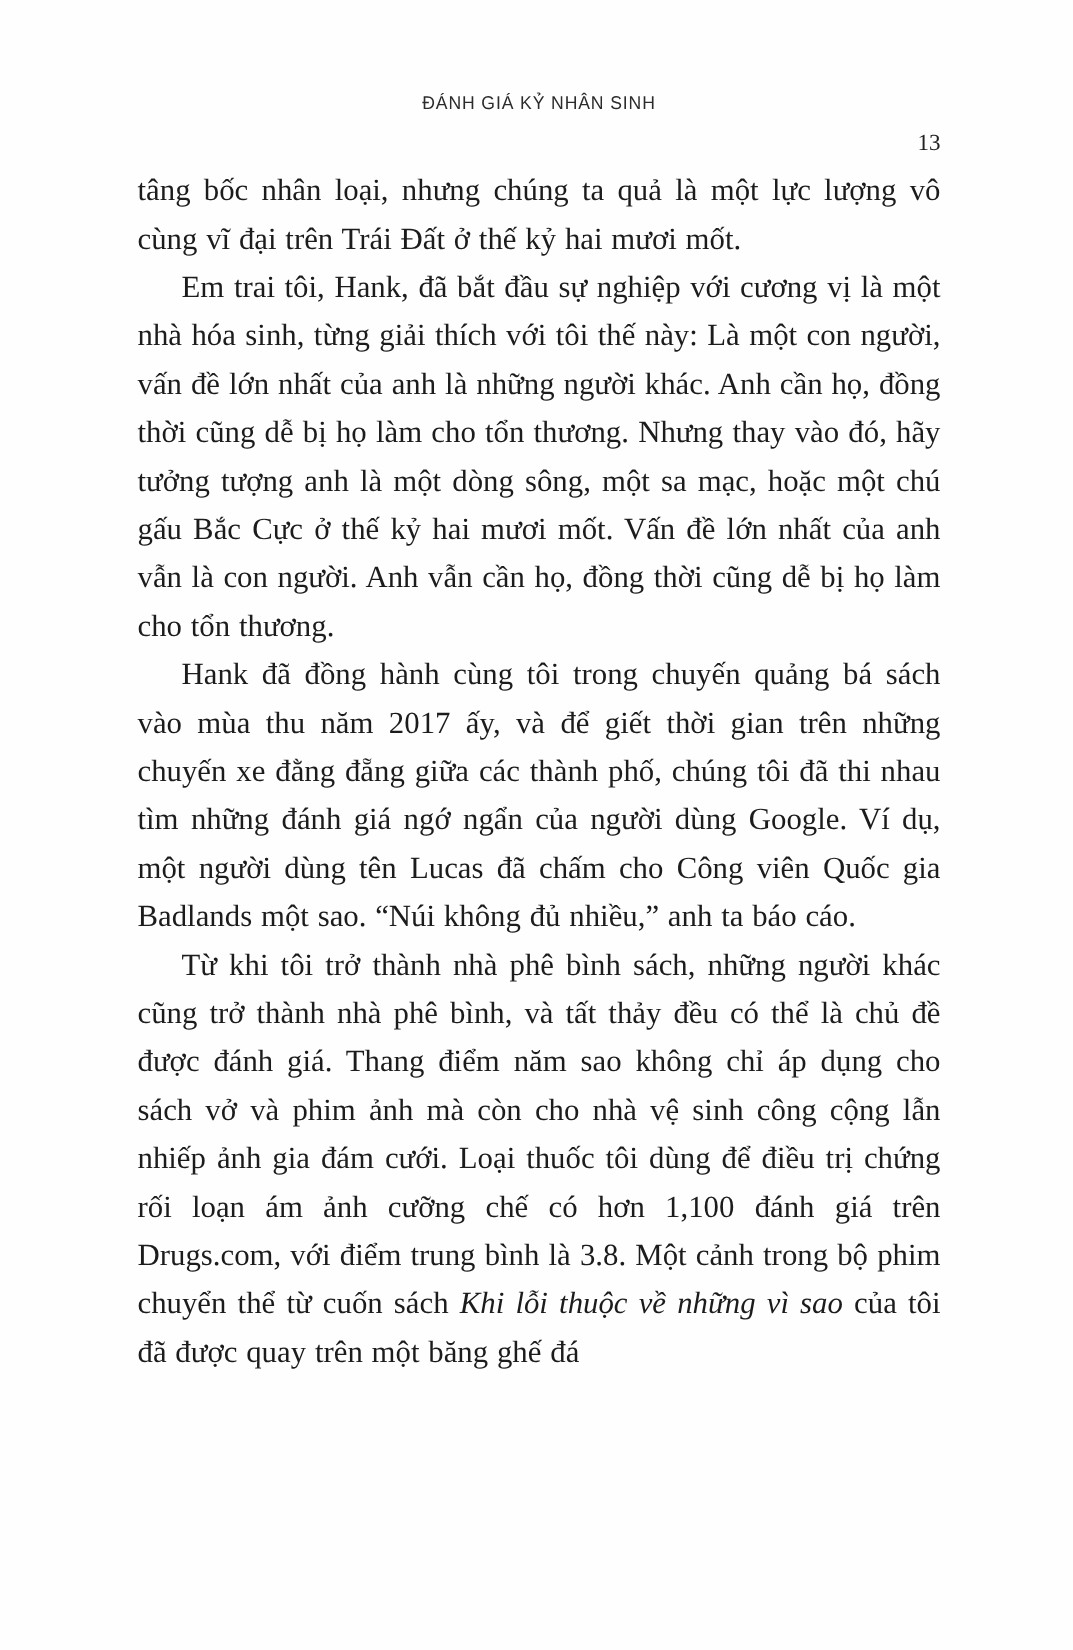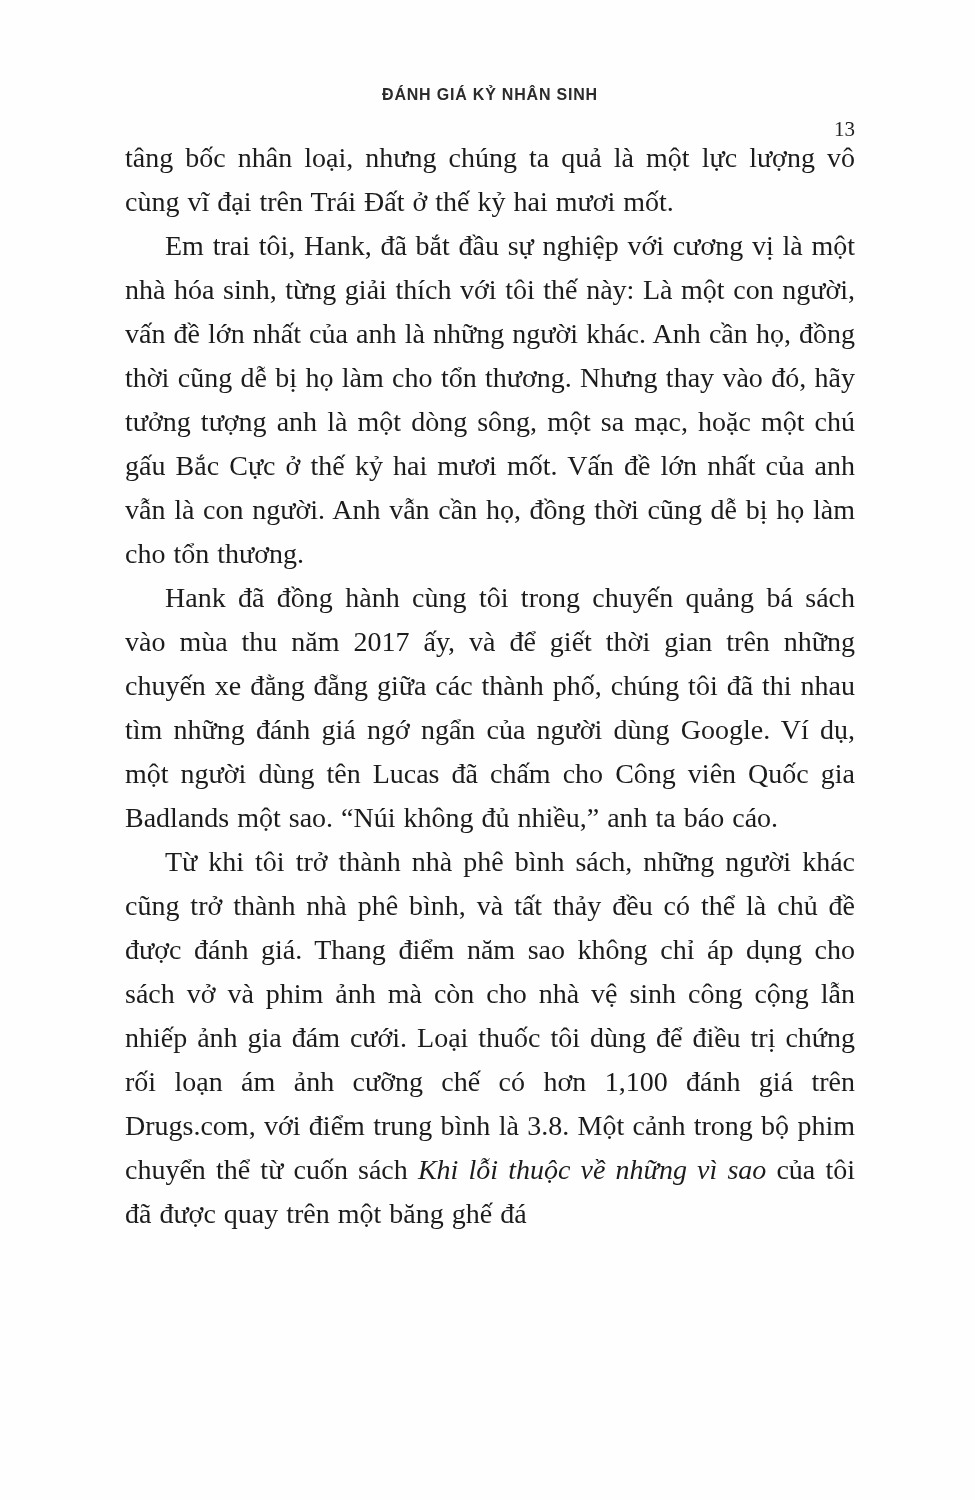--- a/index.html
+++ b/index.html
@@ -26,38 +26,38 @@
     left: 125px;
     width: 730px;
     height: 24px;
   }
   .head-title {
     position: absolute;
     left: 0;
     right: 0;
     text-align: center;
     font-family: "Liberation Sans", sans-serif;
-    font-weight: 700;
+    font-weight: 400;
     font-size: 16px;
     letter-spacing: 0.8px;
     color: #2b2b2b;
     transform: scaleY(1.05);
   }
   .page-number {
     position: absolute;
     right: 0;
     top: -1px;
     font-family: "Liberation Serif", serif;
     font-size: 21px;
     color: #222;
     margin-top: 32px;
   }
   .body-text {
     position: absolute;
-    top: 136px;
+    top: 152px;
     left: 125px;
     width: 730px;
     font-family: Liberation Serif, serif;
   }
   .para {
     margin: 0;
     font-size: 28px;
     line-height: 44px;
     text-align: justify;
     text-justify: inter-word;

